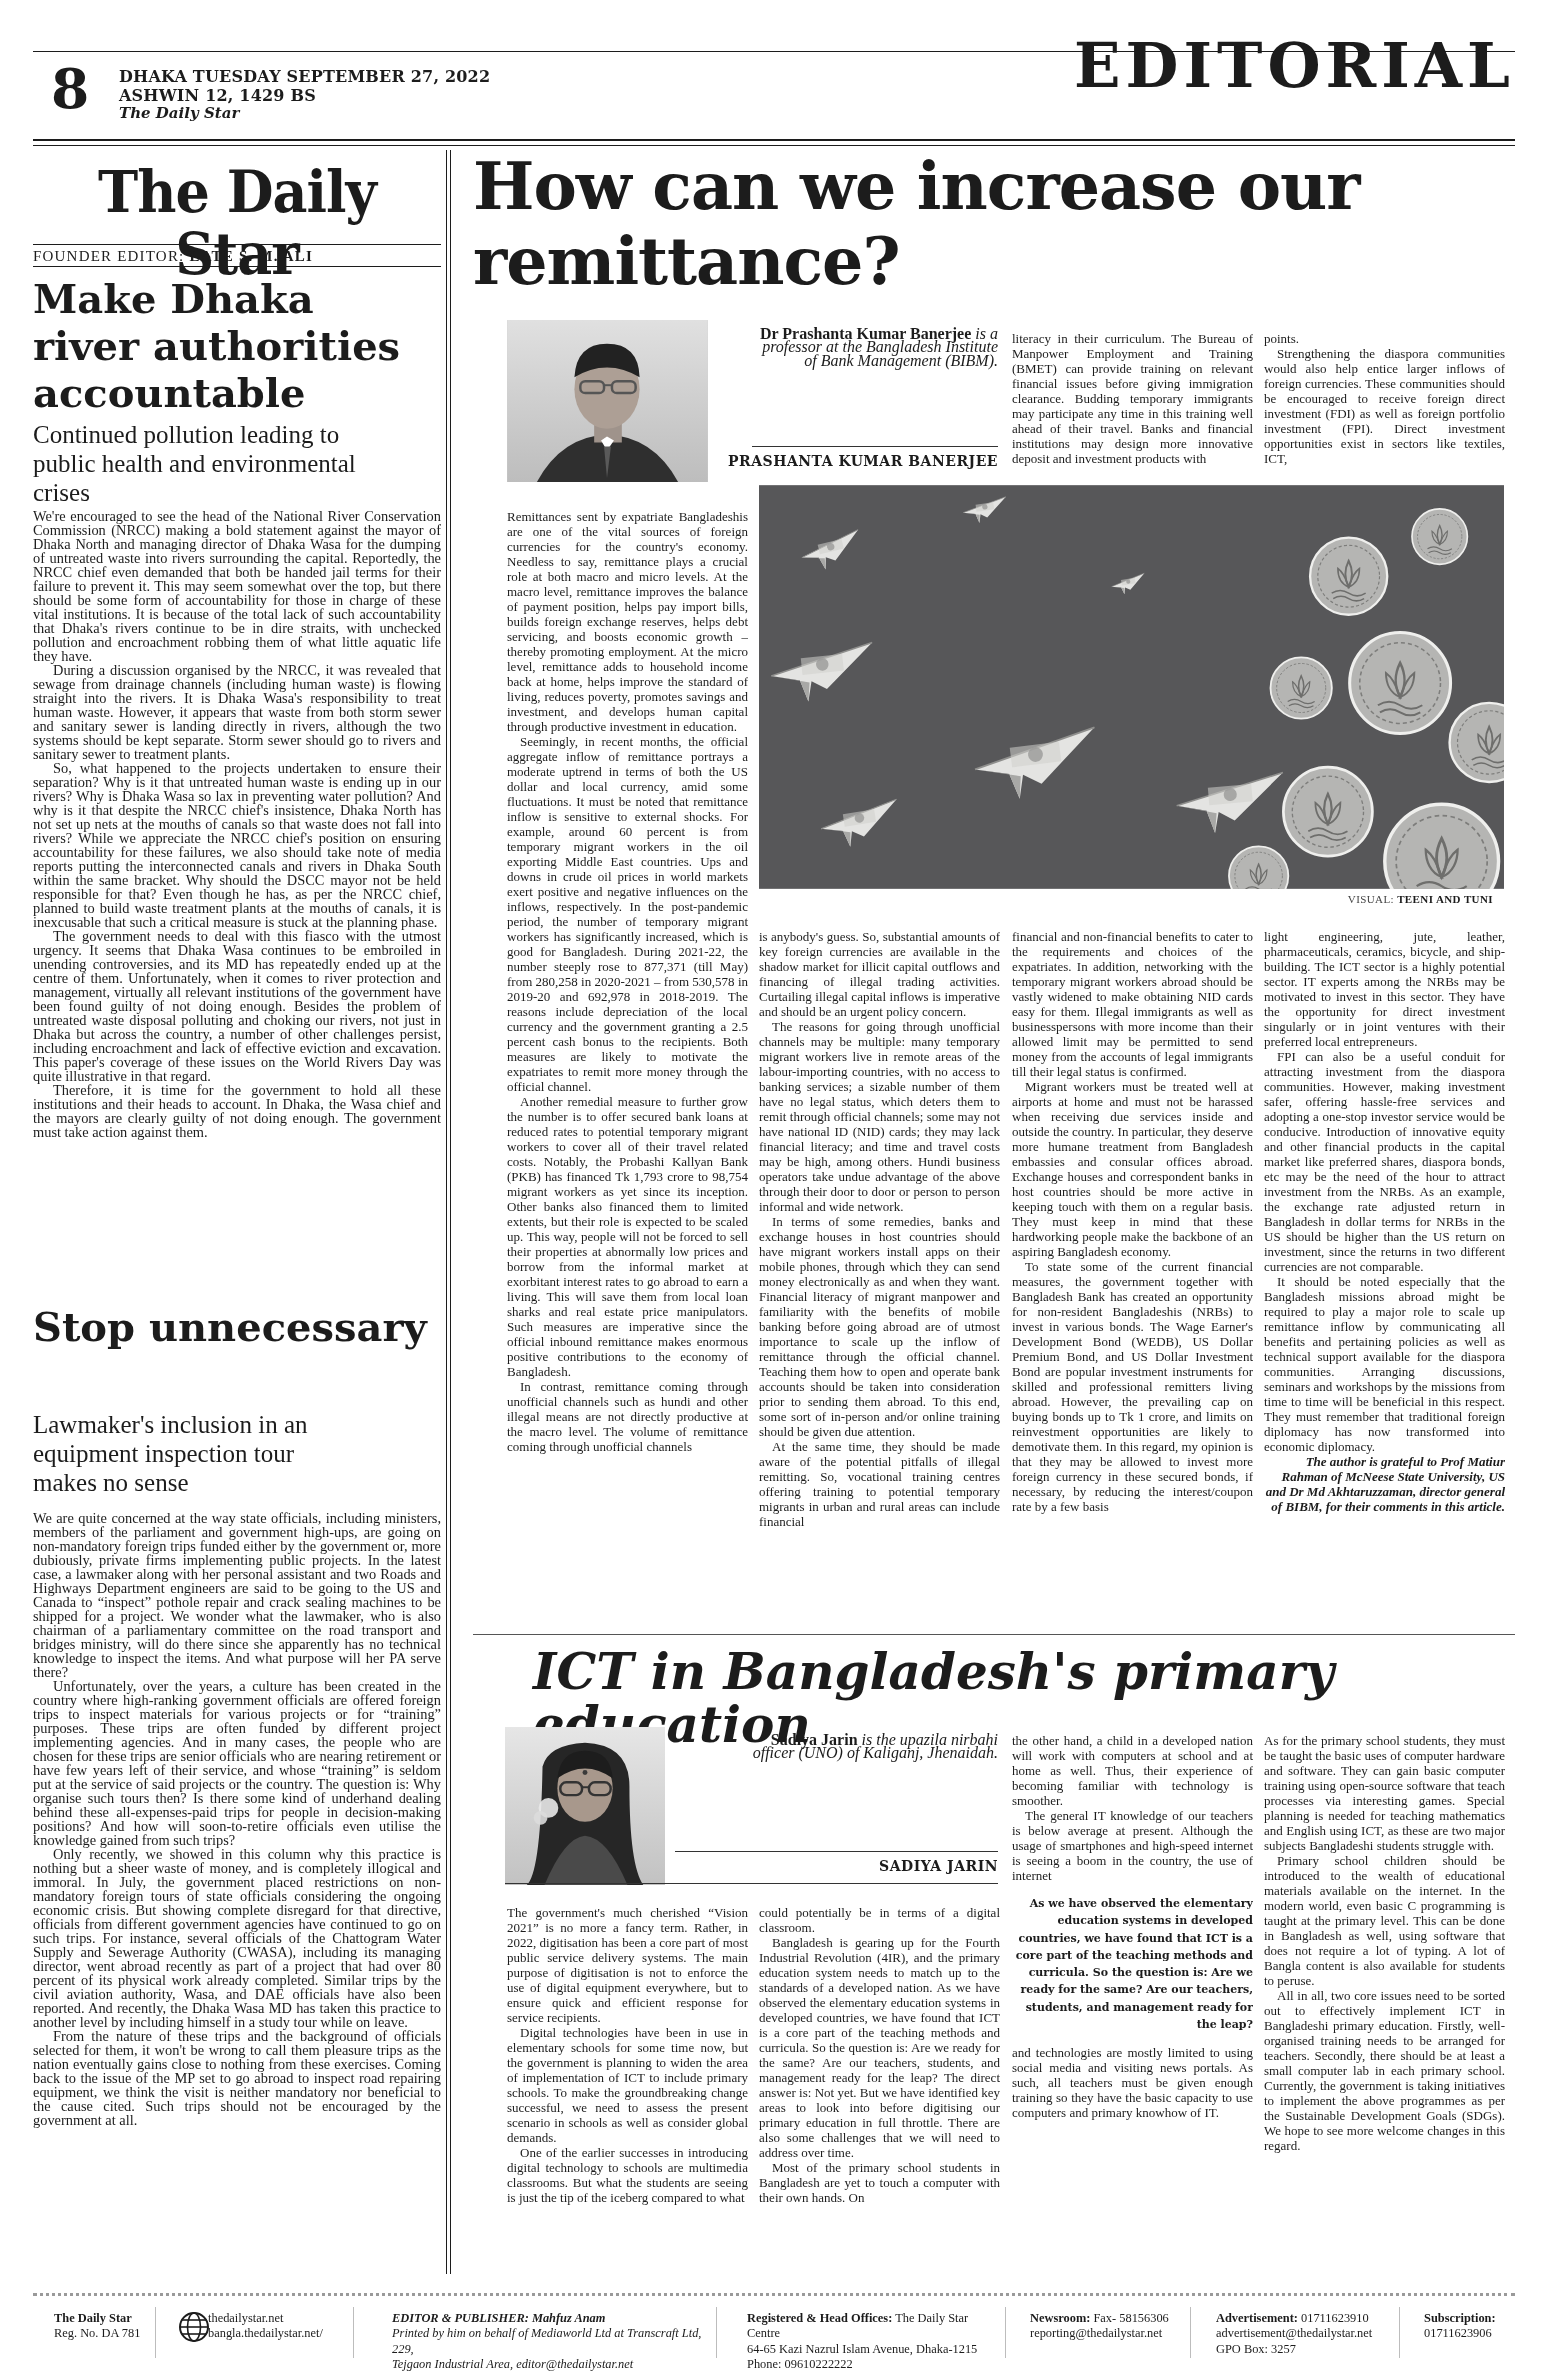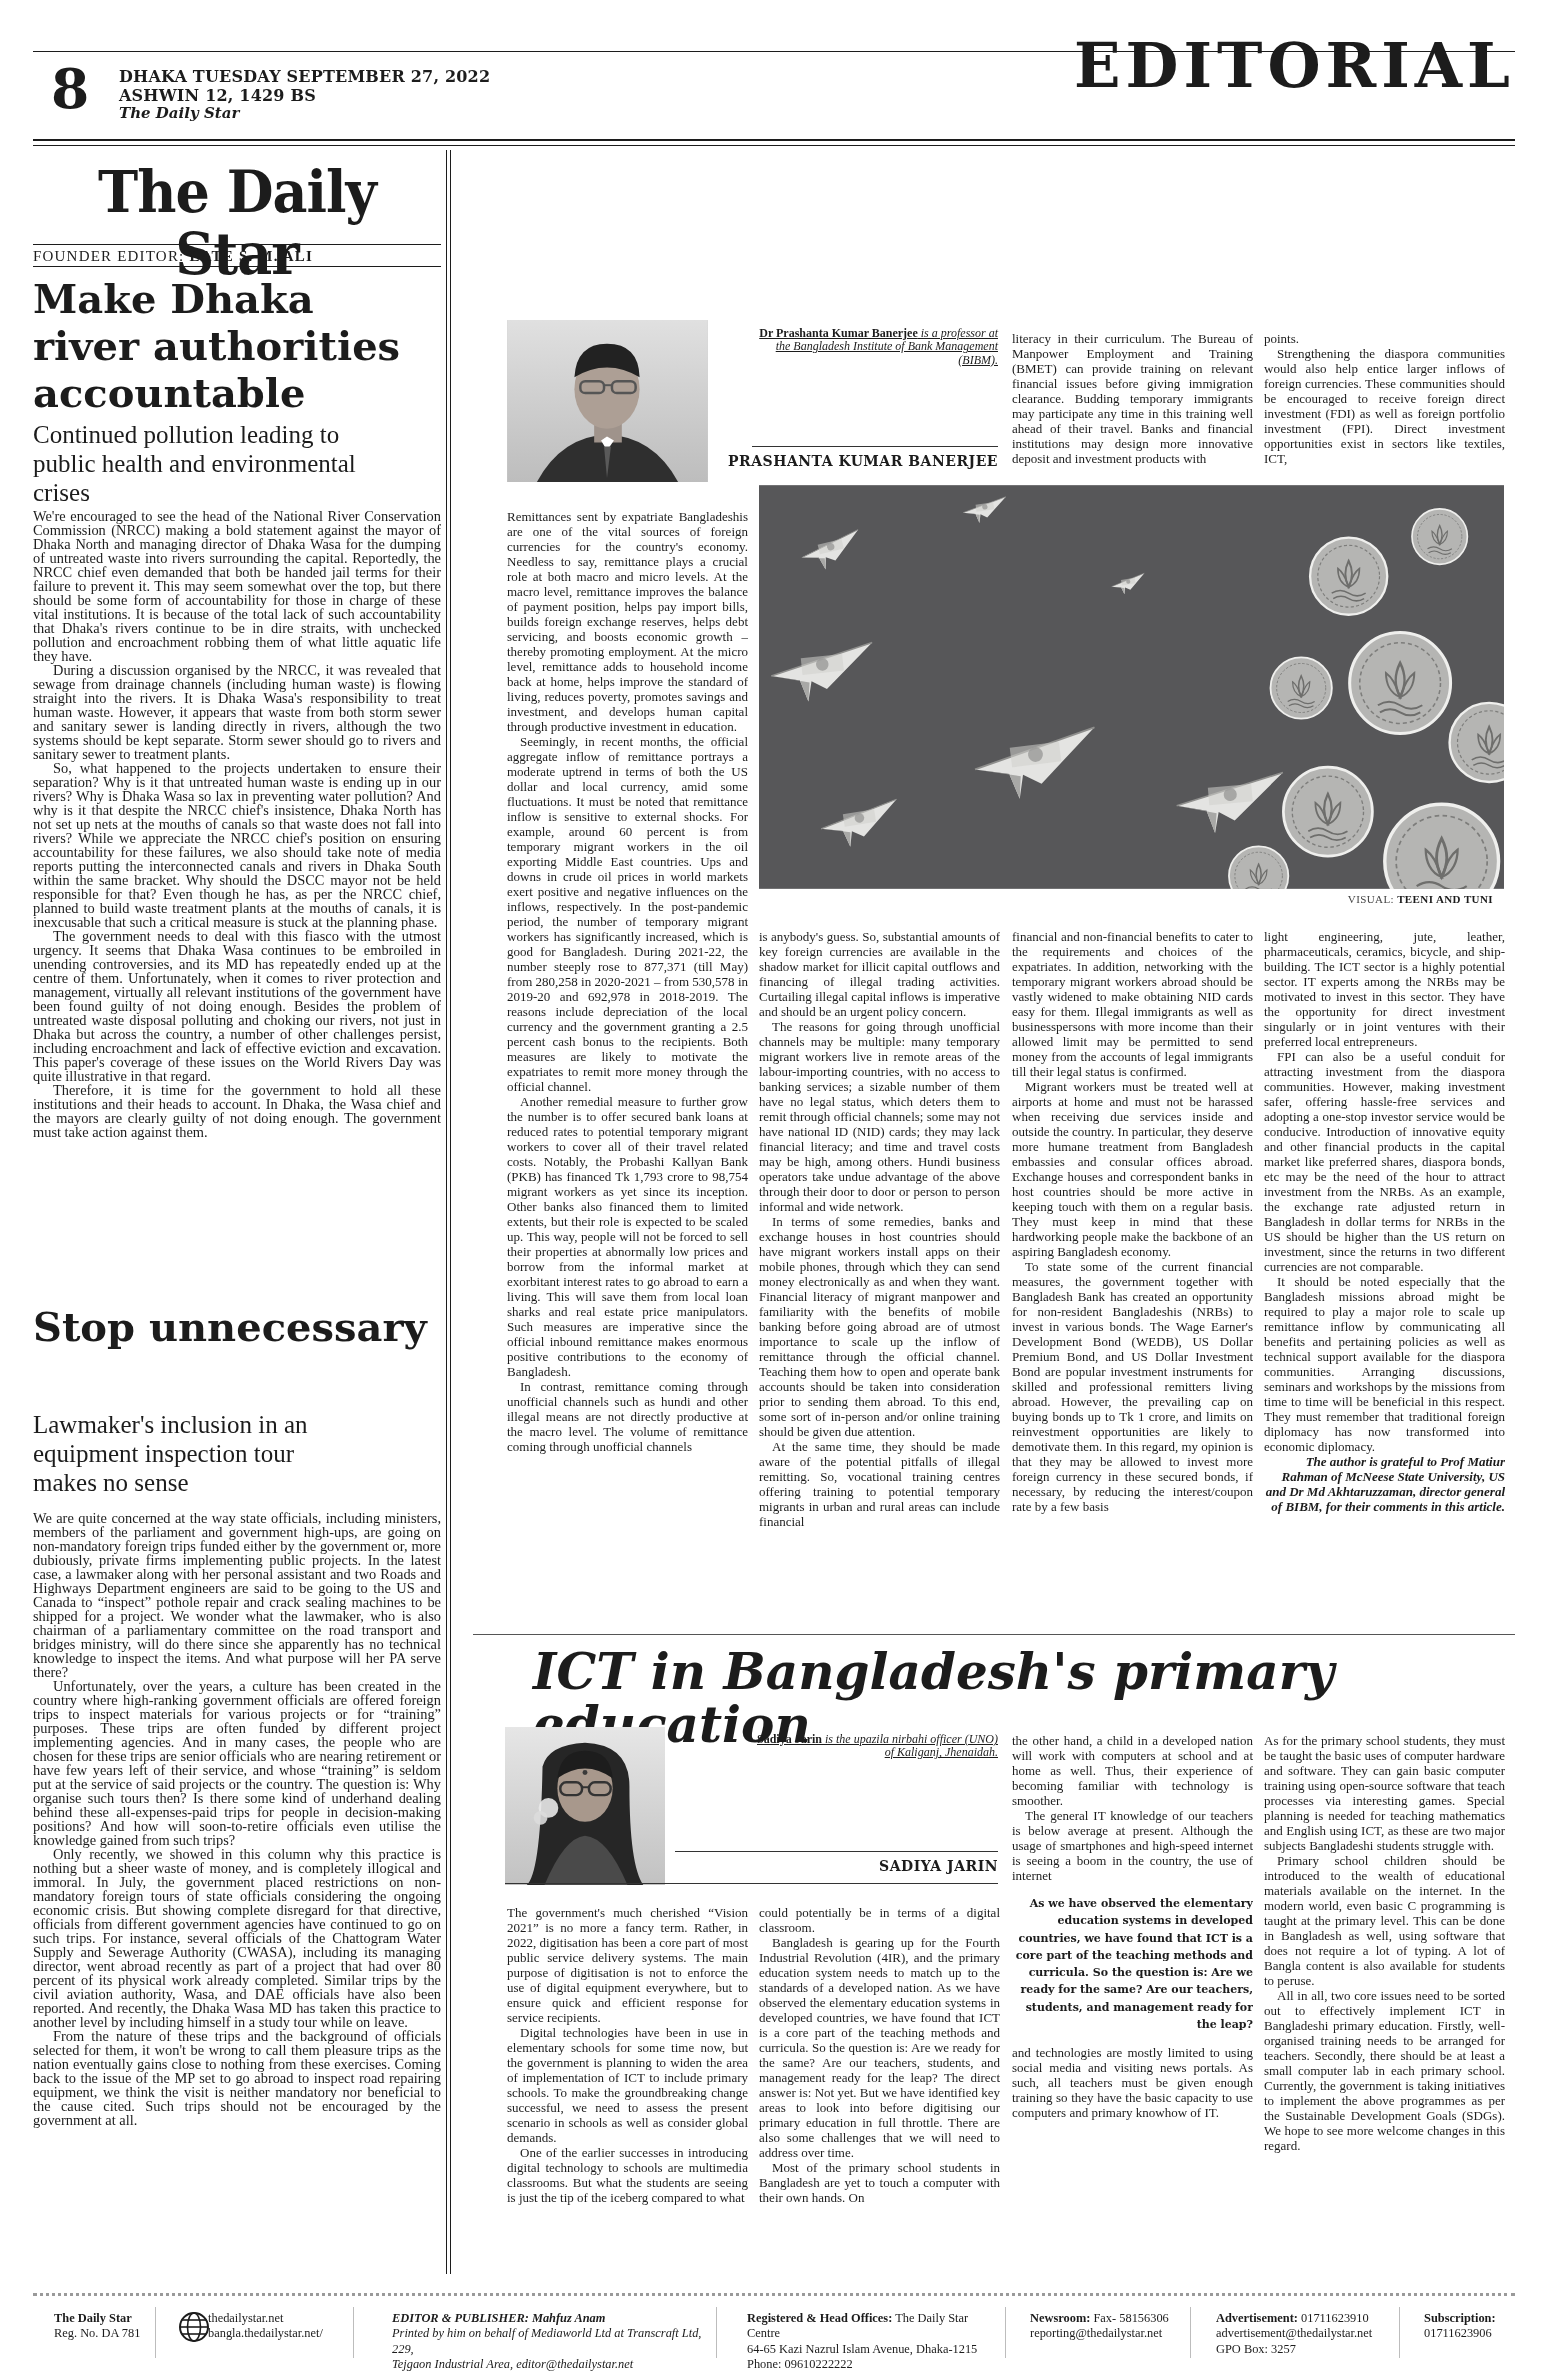--- a/index.html
+++ b/index.html
@@ -20,21 +20,21 @@
   .ed-head{font-family:"DejaVu Serif",serif;font-weight:800;font-size:40px;line-height:47px;}
   .ed-sub{font-size:25px;line-height:29px;}
   .ed-body{font-size:14.4px;line-height:14px;text-align:justify;}
   .ed-body p{margin:0;}
   .ed-body p + p{text-indent:20px;}
   
   .main-head{font-family:"DejaVu Serif",serif;font-weight:800;font-size:65px;line-height:75px;letter-spacing:-1px;}
   .col{font-size:13px;line-height:15px;text-align:justify;overflow:hidden;}
   .col p{margin:0;}
   .col p + p{text-indent:13px;}
-  .cap{font-size:12px;line-height:13.4px;text-align:right;text-decoration:underline;}
+  .cap{font-size:16px;line-height:13.4px;text-align:right;}
   .cap .nm{font-weight:bold;font-style:normal;}
   .cap .rest{font-style:italic;}
   .byline{font-family:"DejaVu Serif",serif;font-weight:bold;font-size:14px;letter-spacing:0.5px;text-align:right;}
   .credit{font-size:11px;letter-spacing:0.4px;text-align:right;}
   .credit .lab{color:#444;margin-top:40px;}
   .credit .who{font-weight:bold;}
   .bio{font-weight:bold;font-style:italic;text-align:right;margin-top:10px;}
   .pullquote{font-family:"DejaVu Serif",serif;font-weight:bold;font-size:11px;line-height:17.3px;text-align:right;margin:12px 0;}
   .ict-head{font-family:"DejaVu Serif",serif;font-style:italic;font-weight:600;font-size:50px;line-height:53px;margin-left:26px;}
   
@@ -100,20 +100,24 @@
   </div>
   <div class="abs ed-body" style="left:33px;top:1511px;width:408px;height:756px;overflow:hidden;">
     <p>We are quite concerned at the way state officials, including ministers, members of the parliament and government high-ups, are going on non-mandatory foreign trips funded either by the government or, more dubiously, private firms implementing public projects. In the latest case, a lawmaker along with her personal assistant and two Roads and Highways Department engineers are said to be going to the US and Canada to “inspect” pothole repair and crack sealing machines to be shipped for a project. We wonder what the lawmaker, who is also chairman of a parliamentary committee on the road transport and bridges ministry, will do there since she apparently has no technical knowledge to inspect the items. And what purpose will her PA serve there?</p>
     <p>Unfortunately, over the years, a culture has been created in the country where high-ranking government officials are offered foreign trips to inspect materials for various projects or for “training” purposes. These trips are often funded by different project implementing agencies. And in many cases, the people who are chosen for these trips are senior officials who are nearing retirement or have few years left of their service, and whose “training” is seldom put at the service of said projects or the country. The question is: Why organise such tours then? Is there some kind of underhand dealing behind these all-expenses-paid trips for people in decision-making positions? And how will soon-to-retire officials even utilise the knowledge gained from such trips?</p>
     <p>Only recently, we showed in this column why this practice is nothing but a sheer waste of money, and is completely illogical and immoral. In July, the government placed restrictions on non-mandatory foreign tours of state officials considering the ongoing economic crisis. But showing complete disregard for that directive, officials from different government agencies have continued to go on such trips. For instance, several officials of the Chattogram Water Supply and Sewerage Authority (CWASA), including its managing director, went abroad recently as part of a project that had over 80 percent of its physical work already completed. Similar trips by the civil aviation authority, Wasa, and DAE officials have also been reported. And recently, the Dhaka Wasa MD has taken this practice to another level by including himself in a study tour while on leave.</p>
     <p>From the nature of these trips and the background of officials selected for them, it won't be wrong to call them pleasure trips as the nation eventually gains close to nothing from these exercises. Coming back to the issue of the MP set to go abroad to inspect road repairing equipment, we think the visit is neither mandatory nor beneficial to the cause cited. Such trips should not be encouraged by the government at all.</p>
   </div>
 
   <div class="abs vdivider" style="left:446px;top:150px;height:2124px;"></div>
 
+  <div class="abs main-head" style="left:473px;top:149px;width:1042px;">
+    <span style="display:block">How can we increase our</span>
+    <span style="display:block">remittance?</span>
+  </div>
 
   <div class="abs photo" style="left:507px;top:320px;width:201px;height:162px;">
     <svg width="201" height="162" viewBox="0 0 203 164">
       <rect width="203" height="164" fill="#d2d2d2"></rect>
       <rect width="203" height="164" fill="url(#g1)"></rect>
       <defs>
           <linearGradient id="g1" x1="0" y1="0" x2="0" y2="1">
             <stop offset="0" stop-color="#e0e0e0"></stop>
             <stop offset="1" stop-color="#bdbdbd"></stop>
           </linearGradient>

